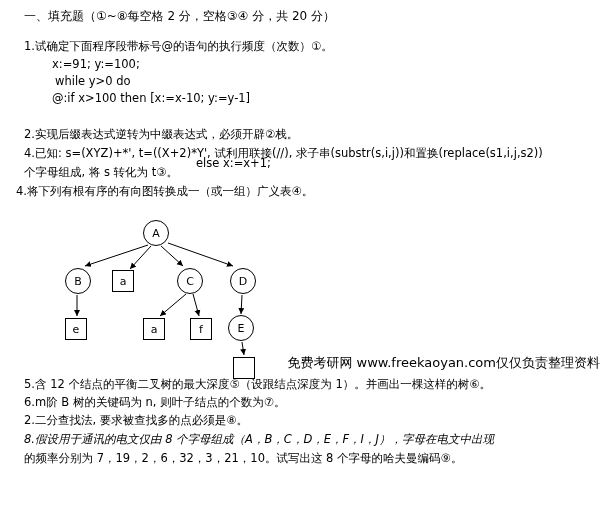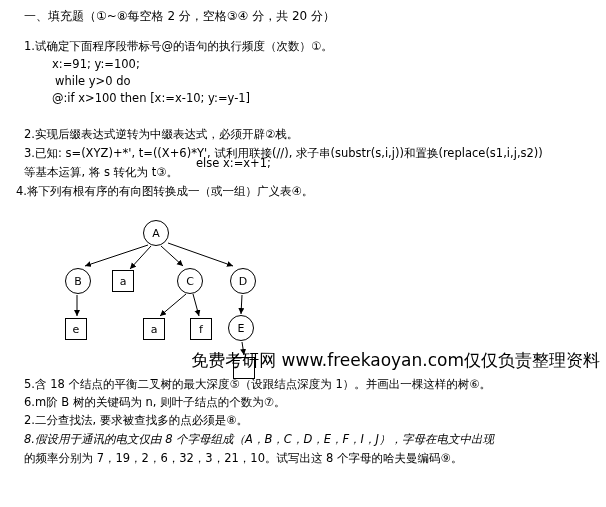--- a/index.html
+++ b/index.html
@@ -31,21 +31,21 @@
     font-size: 12px;
   }
   .code {
     font-family: "DejaVu Sans", "Liberation Sans", sans-serif;
     font-size: 11.5px;
   }
   .footer {
     position: absolute;
     right: 6px;
     bottom: 4px;
-    font-size: 17px;
+    font-size: 13px;
     color: #000;
     white-space: nowrap;
   }
   
   .diagram {
     position: absolute;
     left: 0;
     top: 215px;
     width: 606px;
     height: 160px;
@@ -84,22 +84,22 @@
 <div class="page">
 
   <div class="line heading" style="left:24px; top:10px;">一、填充题（①~⑧每空格 2 分，空格③④ 分，共 20 分）</div>
 
   <div class="line" style="left:24px; top:40px;">1.试确定下面程序段带标号@的语句的执行频度（次数）①。</div>
   <div class="line code" style="left:52px; top:58px;">x:=91; y:=100;</div>
   <div class="line code" style="left:55px; top:75px;">while y&gt;0 do</div>
   <div class="line code" style="left:52px; top:92px;">@:if x&gt;100 then [x:=x-10; y:=y-1]</div>
   <div class="line code" style="left:196px; top:110px;margin-top:47px;">else x:=x+1;</div>
   <div class="line" style="left:24px; top:128px;">2.实现后缀表达式逆转为中缀表达式，必须开辟②栈。</div>
-  <div class="line" style="left:24px; top:147px;">3.已知: s=(XYZ)+*', t=((X+6)*Y', 试利用联接(//), 求子串(substr(s,i,j))和置换(replace(s1,i,j,s2))</div>
-  <div class="line" style="left:24px; top:166px;">等基本运算, 将 s 转化为 t③。</div>
+  <div class="line" style="left:24px; top:147px;">4.已知: s=(XYZ)+*', t=((X+2)*Y', 试利用联接(//), 求子串(substr(s,i,j))和置换(replace(s1,i,j,s2))</div>
+  <div class="line" style="left:24px; top:166px;">个字母组成, 将 s 转化为 t③。</div>
   <div class="line" style="left:16px; top:185px;">4.将下列有根有序的有向图转换成一（或一组）广义表④。</div>
 
   <div class="diagram">
     <svg class="edges">
       <defs>
         <marker id="arrow" markerWidth="8" markerHeight="8" refX="6" refY="3" orient="auto">
           <path d="M0,0 L6,3 L0,6 z" fill="#000"></path>
         </marker>
       </defs>
 
@@ -127,20 +127,20 @@
     <div class="node square" style="left:112px; top:55px;">a</div>
     <div class="node circle" style="left:177px; top:53px;">C</div>
     <div class="node circle" style="left:230px; top:53px;">D</div>
     <div class="node square" style="left:65px;  top:103px;">e</div>
     <div class="node square" style="left:143px; top:103px;">a</div>
     <div class="node square" style="left:190px; top:103px;">f</div>
     <div class="node circle" style="left:228px; top:100px;">E</div>
     <div class="node square" style="left:233px; top:142px;"></div>
   </div>
 
-  <div class="line" style="left:24px; top:378px;">5.含 18 个结点的平衡二叉树的最大深度⑤（设跟结点深度为 1）。并画出一棵这样的树⑥。</div>
+  <div class="line" style="left:24px; top:378px;">5.含 12 个结点的平衡二叉树的最大深度⑤（设跟结点深度为 1）。并画出一棵这样的树⑥。</div>
   <div class="line" style="left:24px; top:396px;">6.m阶 B 树的关键码为 n, 则叶子结点的个数为⑦。</div>
   <div class="line" style="left:24px; top:414px;">2.二分查找法, 要求被查找多的点必须是⑧。</div>
   <div class="line" style="left:24px; top:433px;font-style:italic;">8.假设用于通讯的电文仅由 8 个字母组成（A，B，C，D，E，F，I，J），字母在电文中出现</div>
   <div class="line" style="left:24px; top:452px;">的频率分别为 7，19，2，6，32，3，21，10。试写出这 8 个字母的哈夫曼编码⑨。</div>
 
   <div class="footer">免费考研网 www.freekaoyan.com仅仅负责整理资料</div>
 </div>
 
 </body></html>

